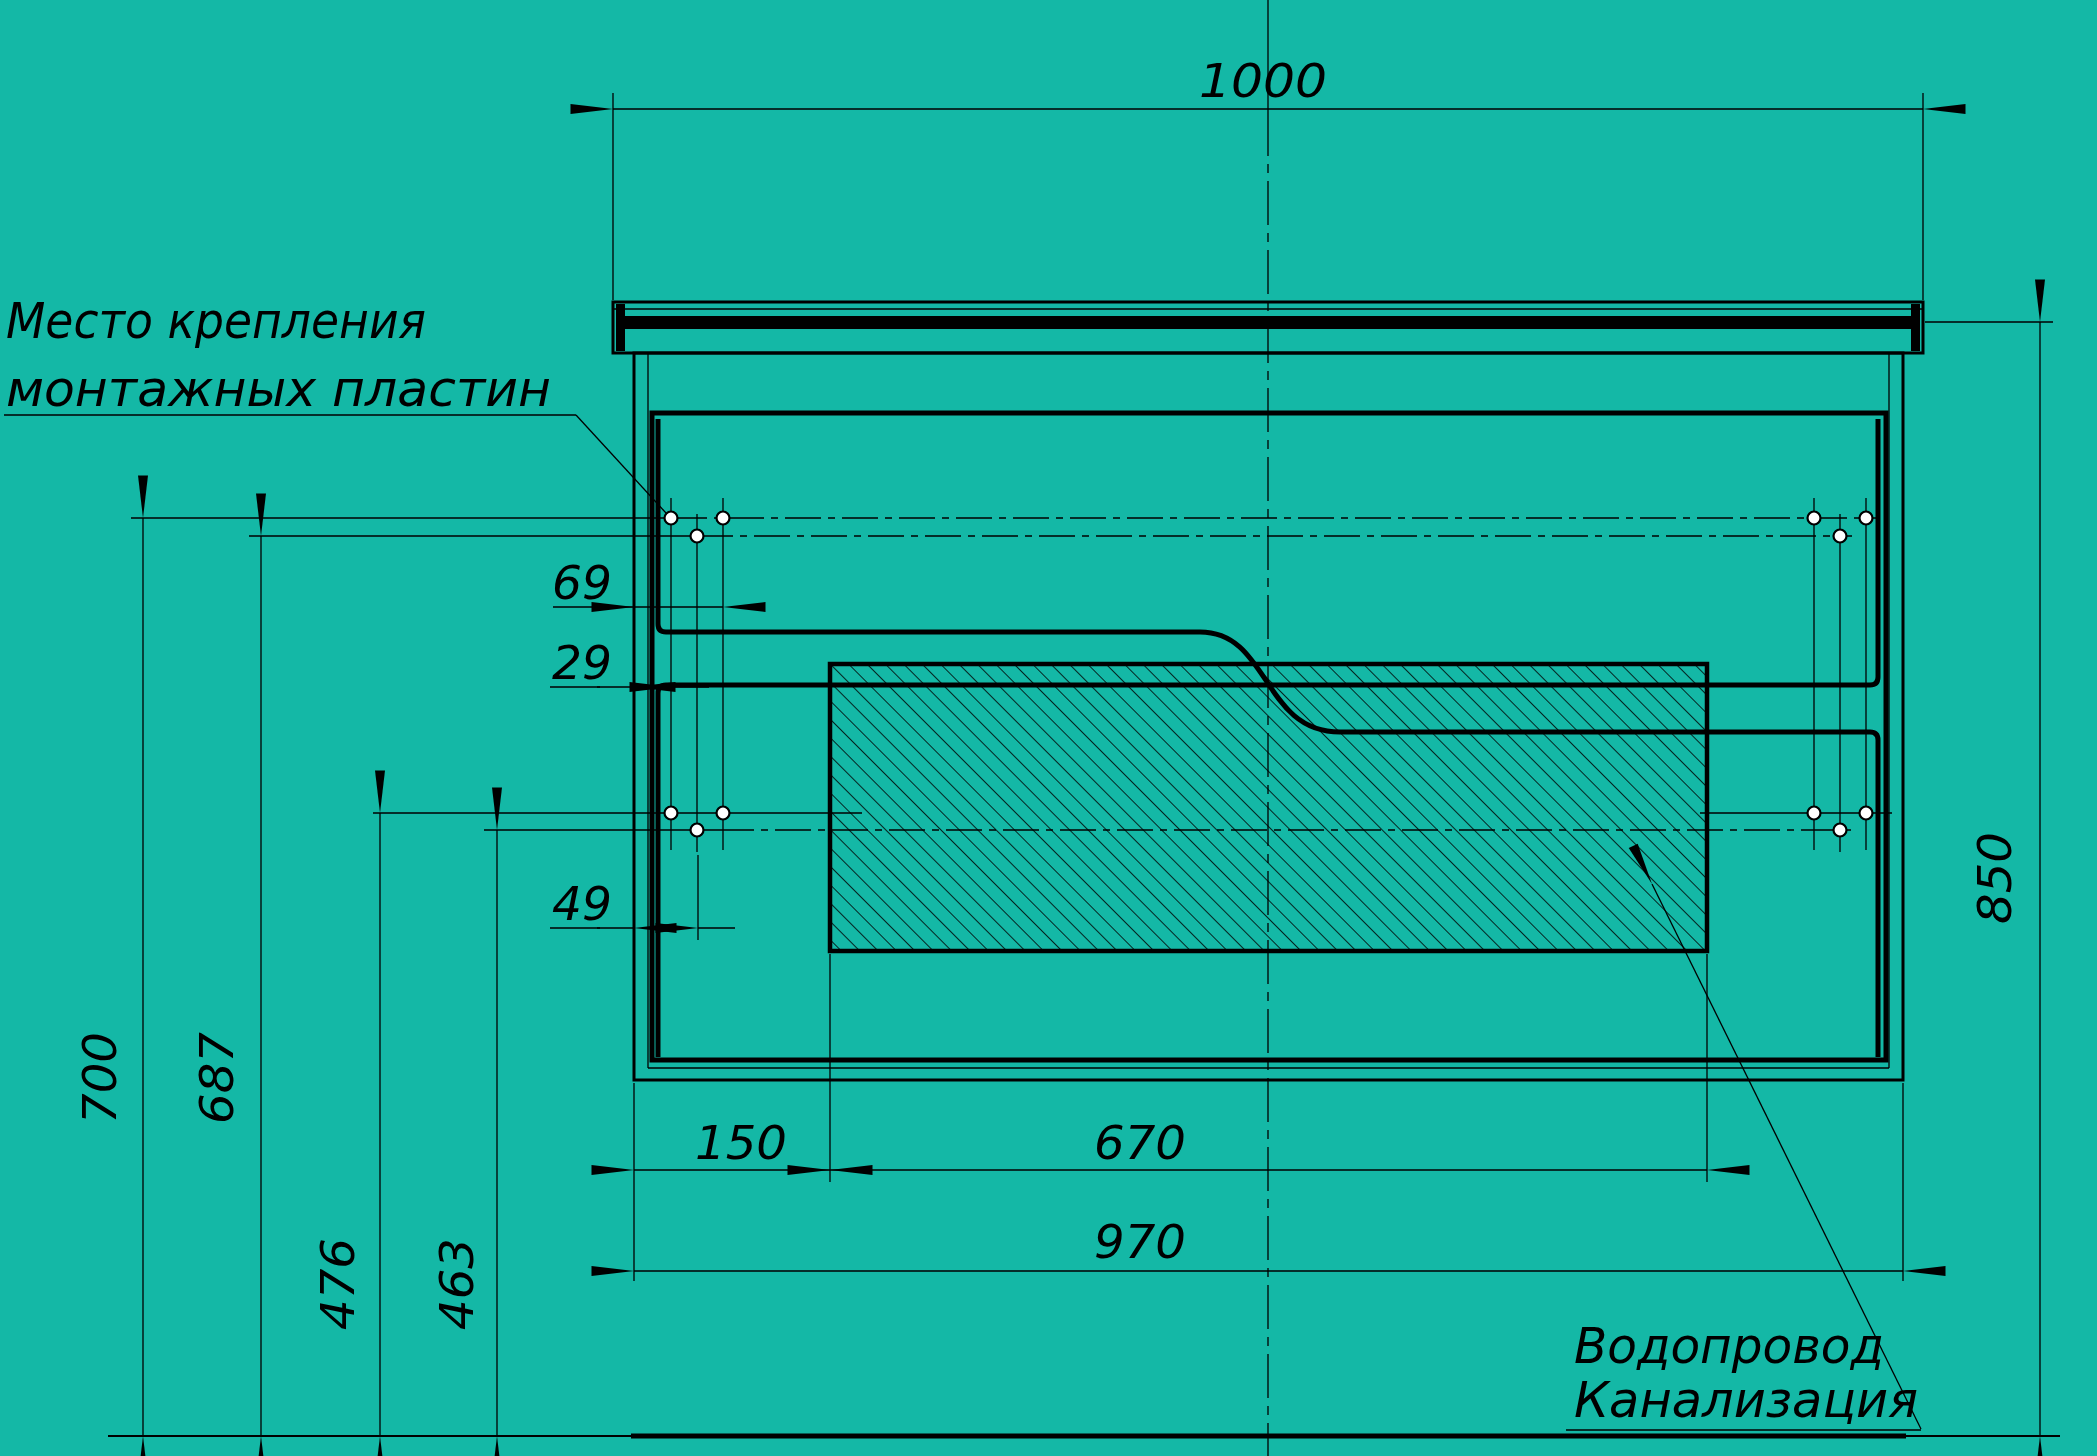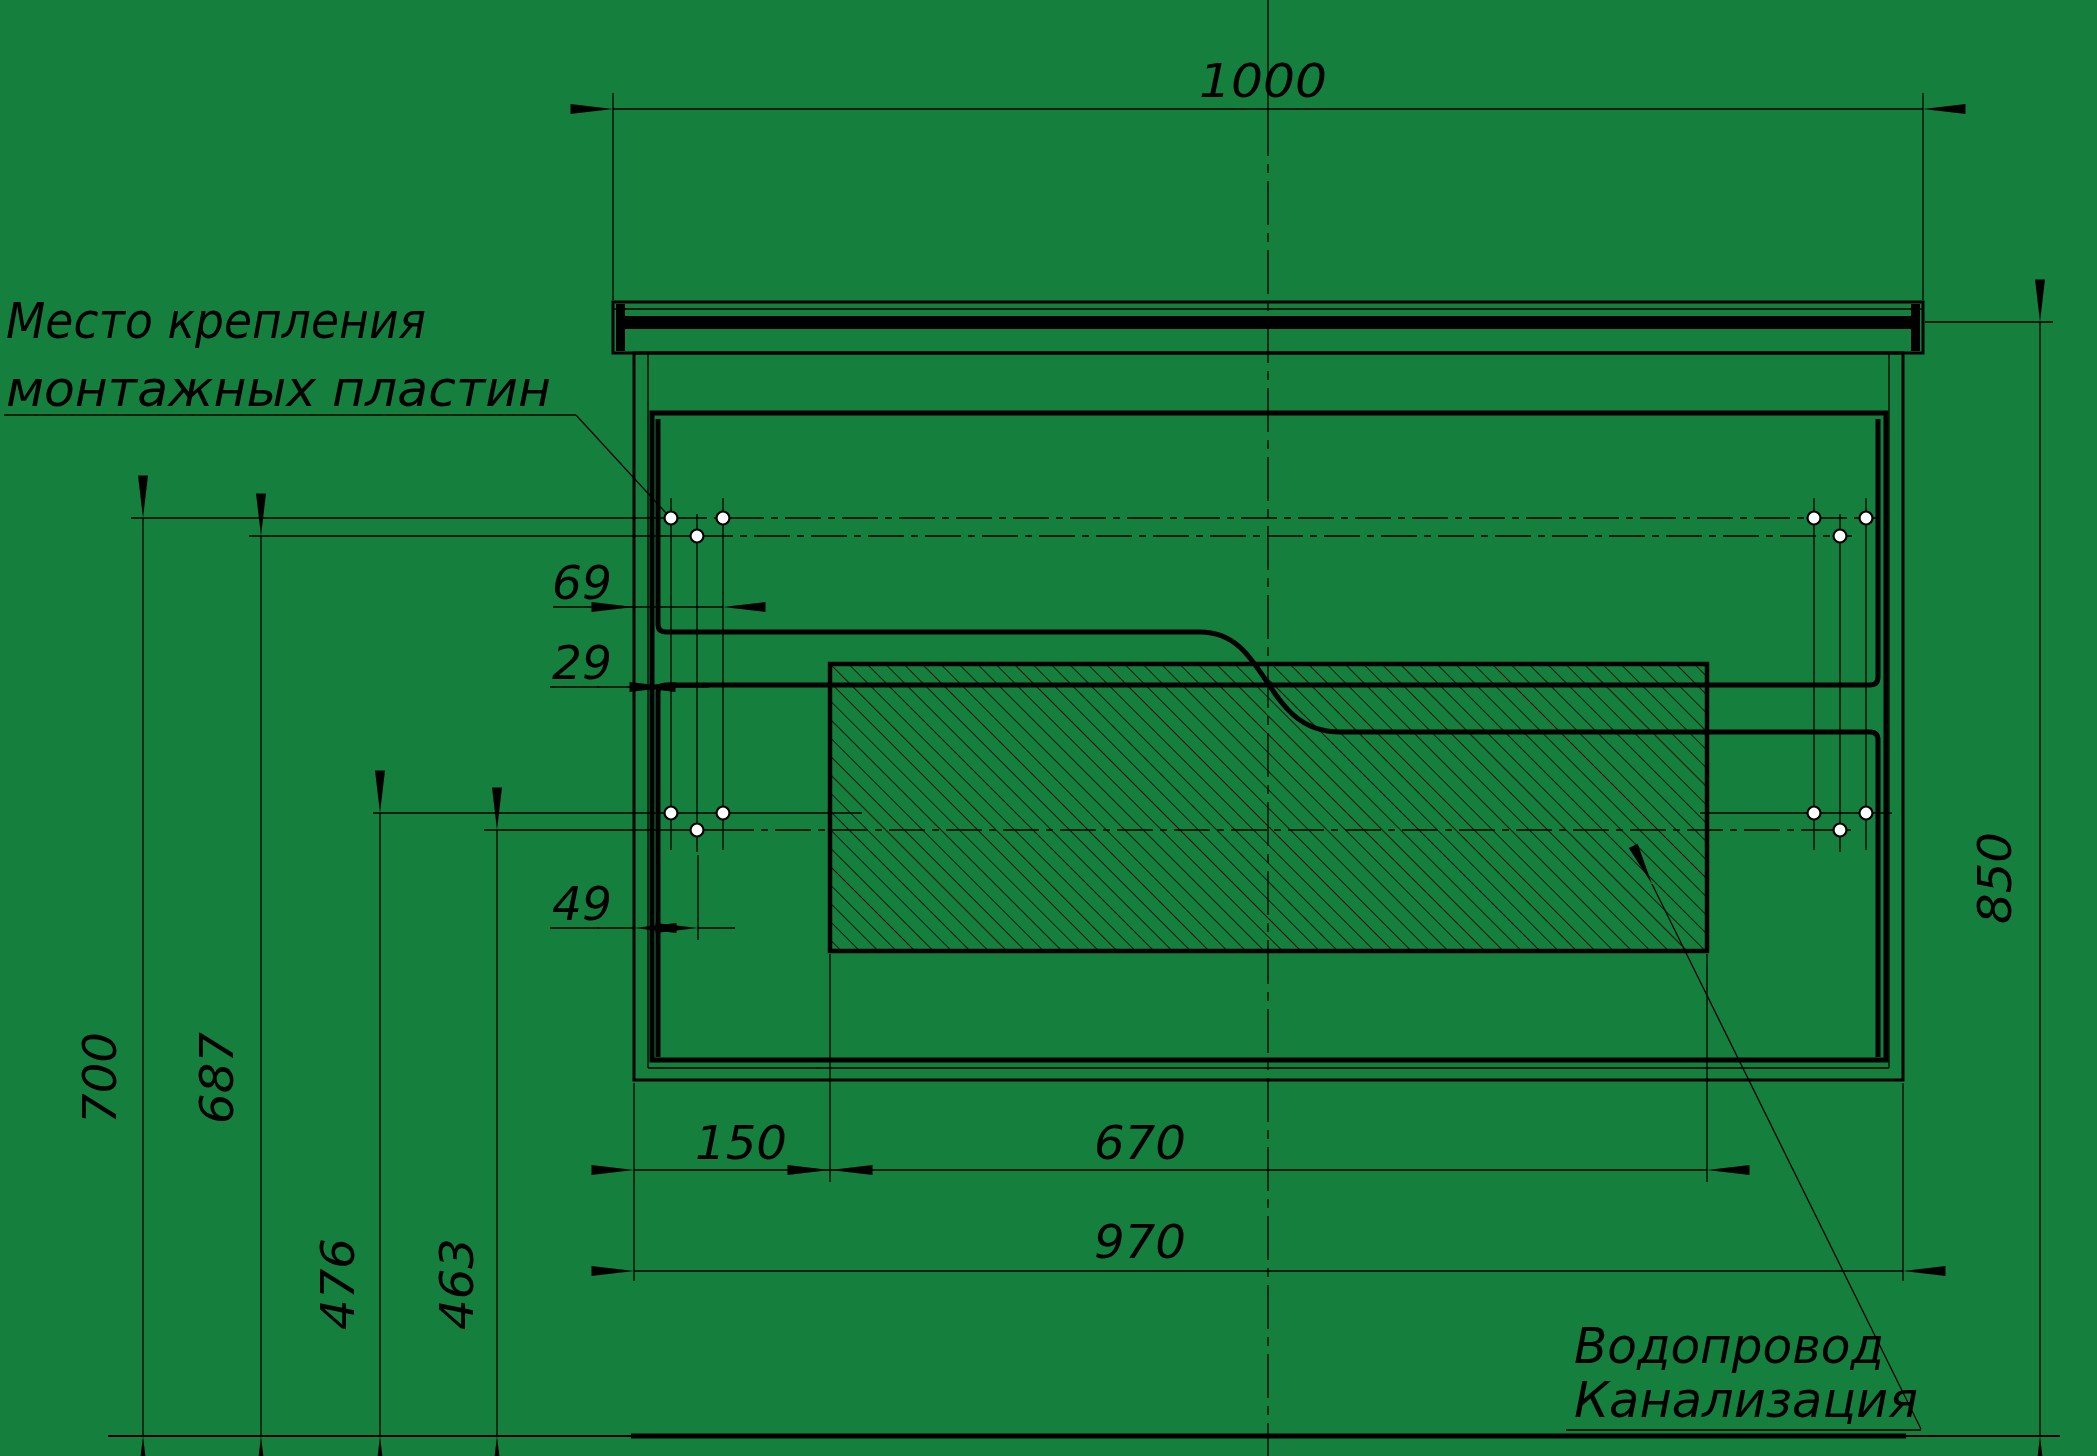--- a/index.html
+++ b/index.html
@@ -1,16 +1,16 @@
 <!DOCTYPE html>
 <html><head>
 <meta charset="utf-8">
 <style>
   html,body{margin:0;padding:0;background:#ffffff;}
-  .stage{position:relative;width:2097px;height:1456px;background:#15803d;overflow:hidden;}
+  .stage{position:relative;width:2097px;height:1456px;background:#14b8a6;overflow:hidden;}
   svg{display:block;}
   text{font-family:"DejaVu Sans","Liberation Sans",sans-serif;font-style:italic;fill:#000;}
   .dimtxt{font-size:46px;}
   .lbltxt{font-size:50px;}
   .thin{stroke:#000;stroke-width:1.3;fill:none;}
   .thin2{stroke:#000;stroke-width:2;fill:none;}
   .thick{stroke:#000;stroke-width:5;fill:none;}
   .axis{stroke:#000;stroke-width:1.3;fill:none;stroke-dasharray:36 7 7 7;}
   .cline{stroke:#000;stroke-width:1.3;fill:none;stroke-dasharray:44 8 9 8;}
   .hole{stroke:#000;stroke-width:2.2;fill:#fff;}

